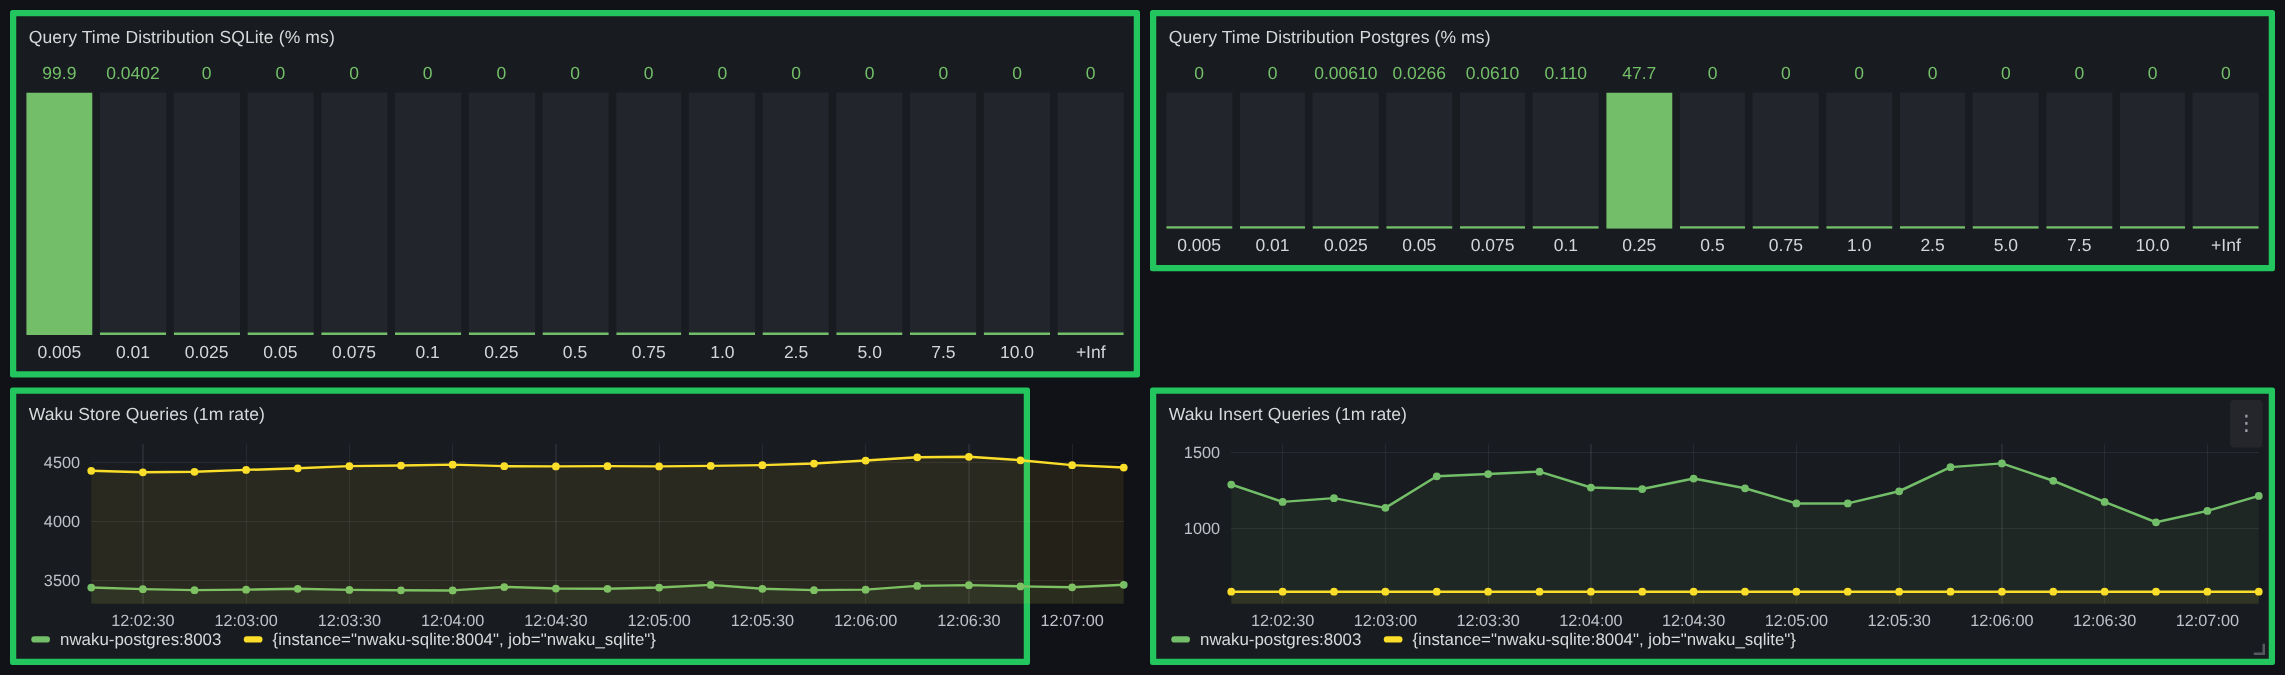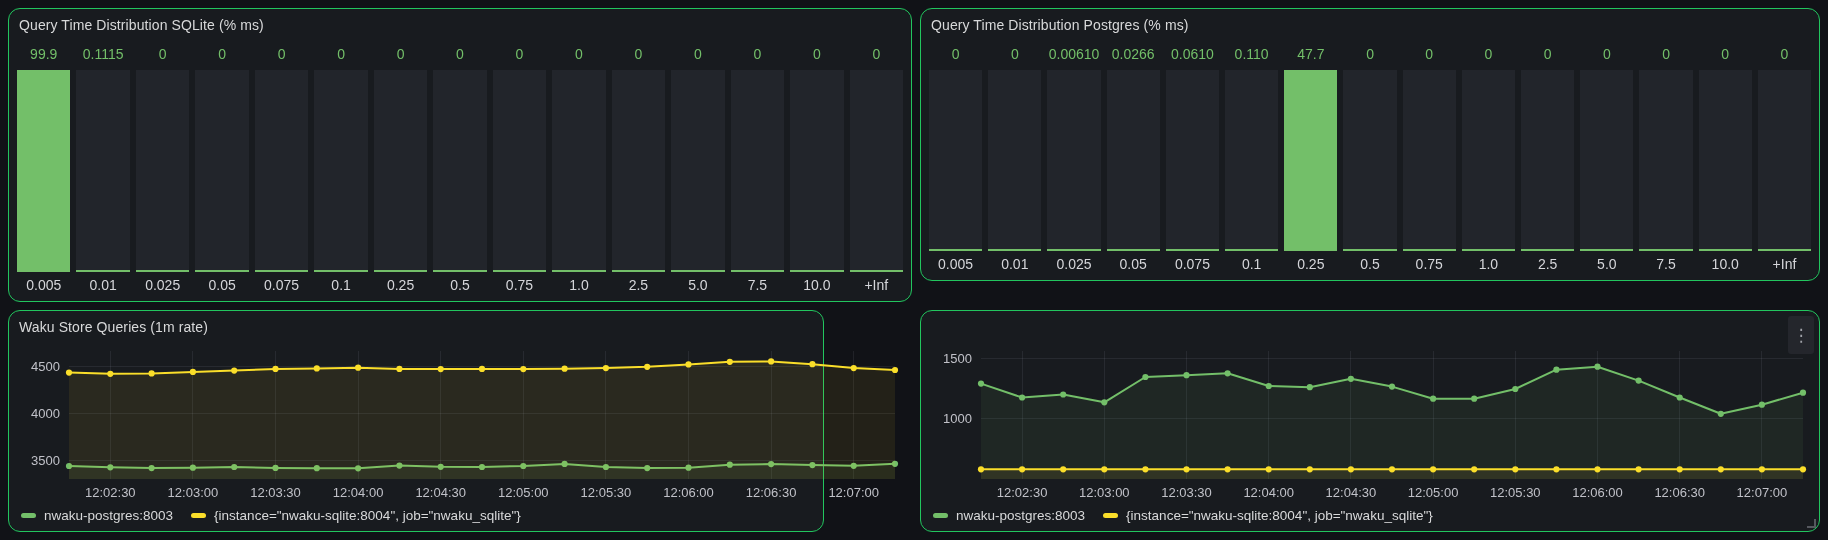--- a/index.html
+++ b/index.html
@@ -3,25 +3,25 @@
 <meta charset="utf-8">
 <style>
   html,body{margin:0;padding:0;}
   body{
     width:1828px;height:540px;overflow:hidden;position:relative;
     background:#111217;
     font-family:"Liberation Sans",sans-serif;
     -webkit-font-smoothing:antialiased;
   }
   .panel{
-    position:absolute;background:#181b1f;border:1px solid #22c55e;border-radius:12px;
+    position:absolute;background:#181b1f;border:5px solid #22c55e;border-radius:2px;
     box-sizing:border-box;
   }
   #p1{left:8px;top:8px;width:904px;height:294px;}
-  #p2{left:920px;top:8px;width:900px;height:273px;}
+  #p2{left:920px;top:8px;width:900px;height:209px;}
   #p3{left:8px;top:310px;width:816px;height:222px;}
   #p4{left:920px;top:310px;width:900px;height:222px;}
 
   .panel-header{height:30px;display:flex;align-items:center;padding:2px 10px 0 10px;box-sizing:border-box;}
   .panel-title{color:#d8d9da;font-size:14px;font-weight:500;letter-spacing:.1px;white-space:nowrap;}
 
   
   .bargauge{position:absolute;left:8px;right:8px;top:34px;bottom:6px;display:flex;gap:6px;}
   .bar-col{flex:1;display:flex;flex-direction:column;min-width:0;}
   .bar-value{height:22px;line-height:22px;text-align:center;color:#73bf69;font-size:14px;white-space:nowrap;}
@@ -60,21 +60,21 @@
     </div>
     <div class="bargauge">
         <div class="bar-col">
           <div class="bar-value">99.9</div>
           <div class="bar-track" style="background: rgb(34, 37, 43);">
             <div class="bar-fill" style="background: rgb(115, 191, 105); height: 99.9%;"></div>
           </div>
           <div class="bar-xlabel">0.005</div>
         </div>
         <div class="bar-col">
-          <div class="bar-value">0.1115</div>
+          <div class="bar-value">0.0402</div>
           <div class="bar-track" style="background: rgb(34, 37, 43);">
             <div class="bar-fill" style="background: rgb(115, 191, 105); height: 0.0846%;"></div>
           </div>
           <div class="bar-xlabel">0.01</div>
         </div>
         <div class="bar-col">
           <div class="bar-value">0</div>
           <div class="bar-track" style="background: rgb(34, 37, 43);">
             <div class="bar-fill" style="background: rgb(115, 191, 105); height: 0%;"></div>
           </div>
@@ -364,20 +364,23 @@
         <span class="legend-label">nwaku-postgres:8003</span>
       </span>
       <span class="legend-item">
         <i class="swatch" style="background: rgb(250, 222, 42);"></i>
         <span class="legend-label">{instance="nwaku-sqlite:8004", job="nwaku_sqlite"}</span>
       </span>
     </div>
   </section>
 
   <section class="panel" id="p4">
+    <div class="panel-header">
+      <span class="panel-title">Waku Insert Queries (1m rate)</span>
+    </div>
     <button class="kebab">
       <span>⋮</span>
     </button>
     <div class="chart-host"><svg width="882" height="160" viewBox="0 0 882 160">
           <line class="grid" x1="52" y1="75.6" x2="874" y2="75.6"></line>
           <text class="tick" x="43" y="80.1" text-anchor="end">1000</text>
           <line class="grid" x1="52" y1="15.2" x2="874" y2="15.2"></line>
           <text class="tick" x="43" y="19.7" text-anchor="end">1500</text>
           <line class="grid" x1="93.1" y1="8" x2="93.1" y2="136"></line>
           <text class="tick" x="93.1" y="154" text-anchor="middle">12:02:30</text>

